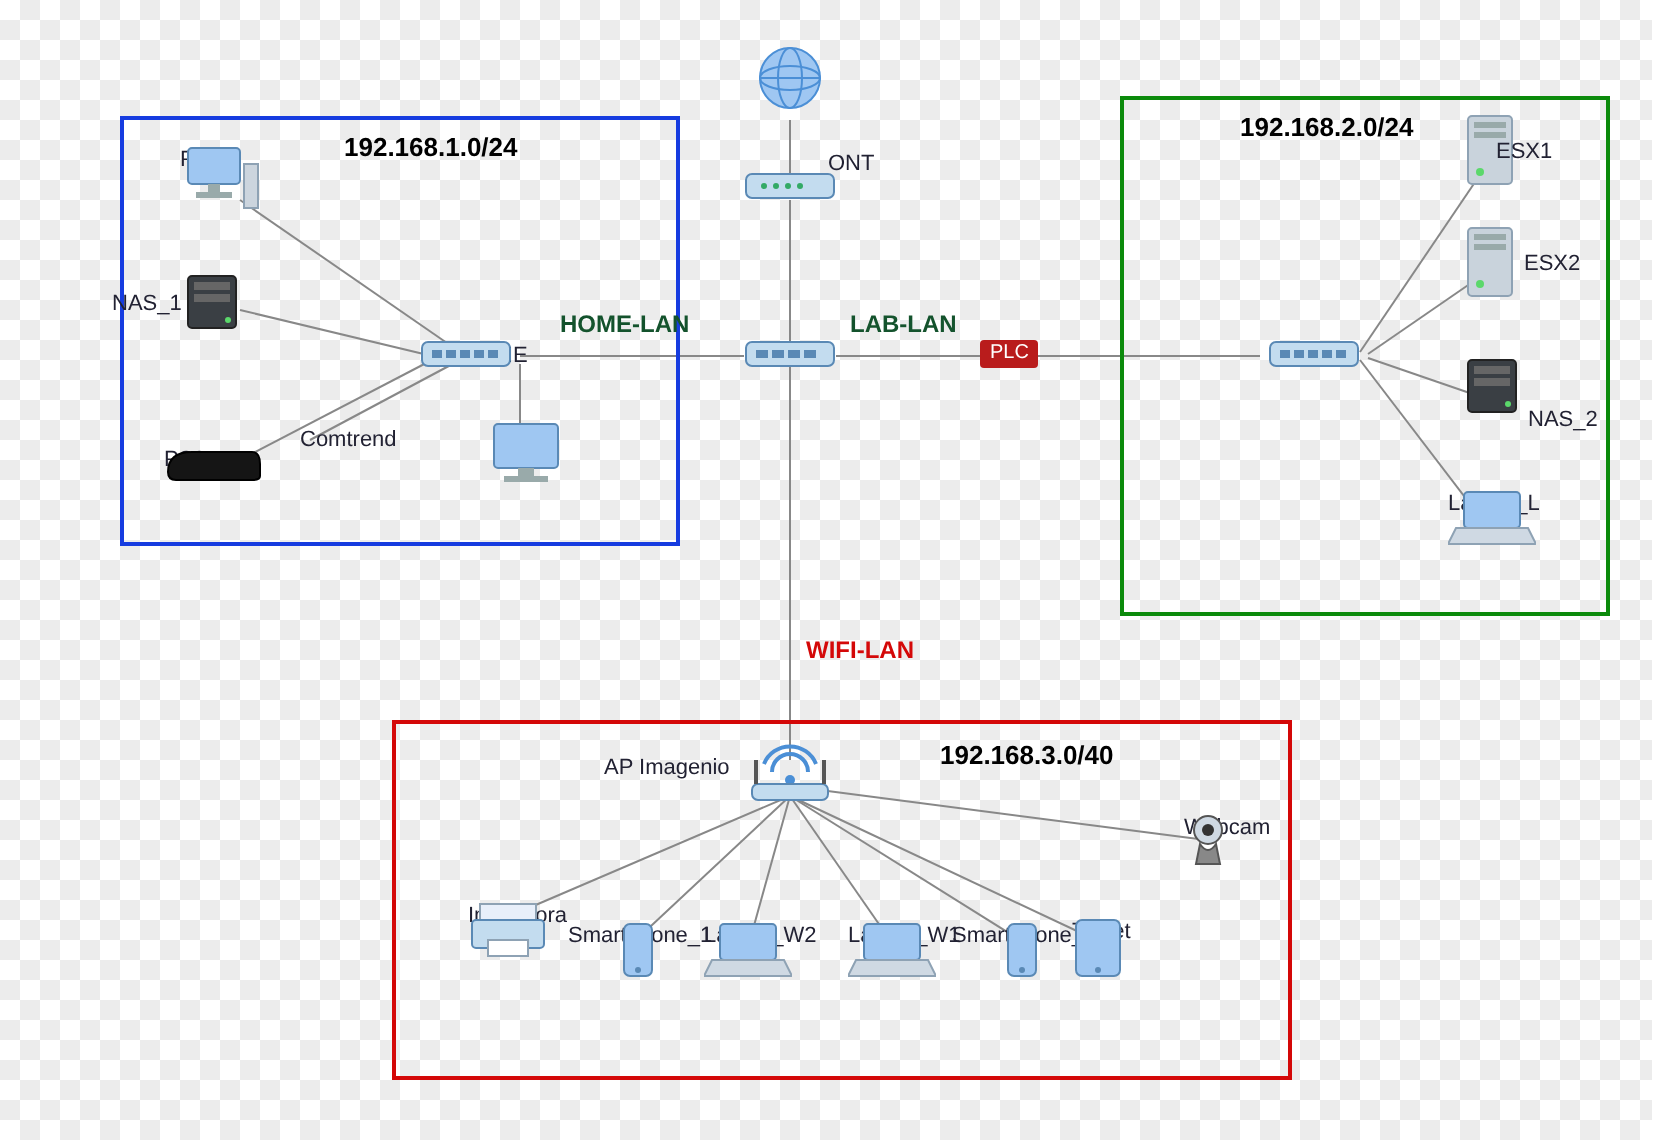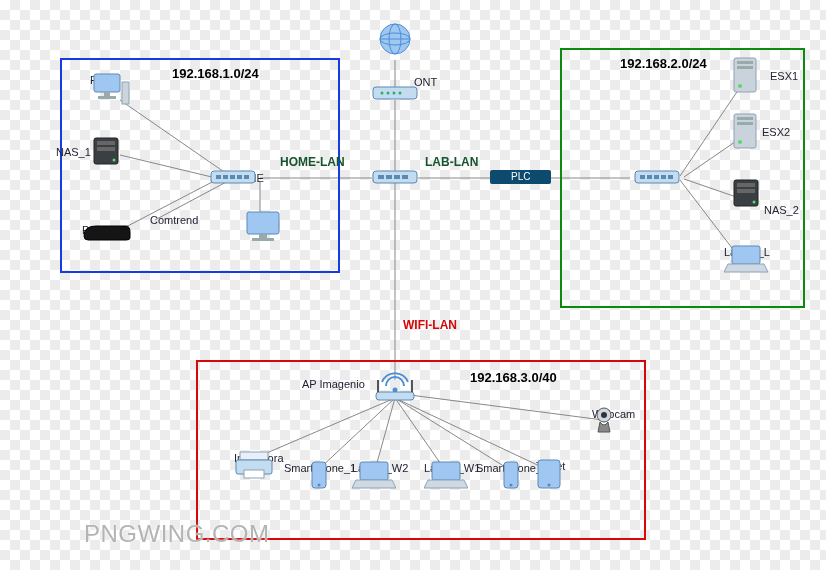--- a/index.html
+++ b/index.html
@@ -8,21 +8,21 @@
     linear-gradient(45deg,#ececec 25%,transparent 25%,transparent 75%,#ececec 75%),
     linear-gradient(45deg,#ececec 25%,transparent 25%,transparent 75%,#ececec 75%);
     background-size:20px 20px;background-position:0 0,10px 10px;background-color:#fff}
   svg{position:absolute;inset:0}
   .zone{position:absolute;border:2px solid;box-sizing:border-box}
   .zone.blue{border-color:#163ce0}
   .zone.green{border-color:#0b8a0b}
   .zone.red{border-color:#d40808}
   .node{position:absolute;display:flex;flex-direction:column;align-items:center}
   .node .lbl{margin-top:2px;white-space:nowrap}
-  .plc{position:absolute;background:#0c4a6e;color:#fff;font-size:10px;padding:1px 21px 2px;border-radius:2px}
+  .plc{position:absolute;background:#b91c1c;color:#fff;font-size:10px;padding:1px 5px 2px;border-radius:2px}
   .seglbl{position:absolute;font-weight:bold;font-size:12px}
   .seglbl.blue{color:#14532d}
   .seglbl.green{color:#14532d}
   .seglbl.red{color:#d40808}
   .subnet{position:absolute;font-weight:bold;font-size:13px;color:#000}
   .watermark{position:absolute;left:84px;bottom:22px;font-size:24px;color:#b4b4b4;letter-spacing:.5px;text-shadow:0 0 2px #fff}
 </style>
 </head>
 <body>
 
@@ -167,21 +167,21 @@
     <span class="lbl" style="align-self:flex-start">PS3</span>
   </div>
 
   <div class="node" style="left:732px;top:56px">
     <svg width="26" height="38">
       <rect x="2" y="2" width="22" height="34" rx="2" fill="#c9d3dc" stroke="#8ea2b4"></rect>
       <rect x="5" y="5" width="16" height="3" fill="#9aa"></rect>
         <rect x="5" y="10" width="16" height="3" fill="#9aa"></rect>
       <circle cx="8" cy="30" r="2" fill="#5bd86b"></circle>
     </svg>
-    <span class="lbl" style="position:absolute;left:38px;top:12px">ESX1</span>
+    <span class="lbl" style="position:absolute;left:16px;top:12px">ESX1</span>
   </div>
 
   <div class="node" style="left:732px;top:112px">
     <svg width="26" height="38">
       <rect x="2" y="2" width="22" height="34" rx="2" fill="#c9d3dc" stroke="#8ea2b4"></rect>
       <rect x="5" y="5" width="16" height="3" fill="#9aa"></rect>
         <rect x="5" y="10" width="16" height="3" fill="#9aa"></rect>
       <circle cx="8" cy="30" r="2" fill="#5bd86b"></circle>
     </svg>
     <span class="lbl" style="position:absolute;left:30px;top:12px">ESX2</span>
@@ -268,14 +268,13 @@
 
   <div class="node" style="left:592px;top:406px">
     <svg width="24" height="28">
       <circle cx="12" cy="9" r="7" fill="#cfd9e3" stroke="#555"></circle>
       <circle cx="12" cy="9" r="3" fill="#333"></circle>
       <path d="M8 16 Q12 22 16 16 L18 26 L6 26 Z" fill="#888" stroke="#555"></path>
     </svg>
     <span class="lbl">Webcam</span>
   </div>
 
-  <div class="watermark">PNGWING.COM</div>
 </div>
 
 </body></html>

